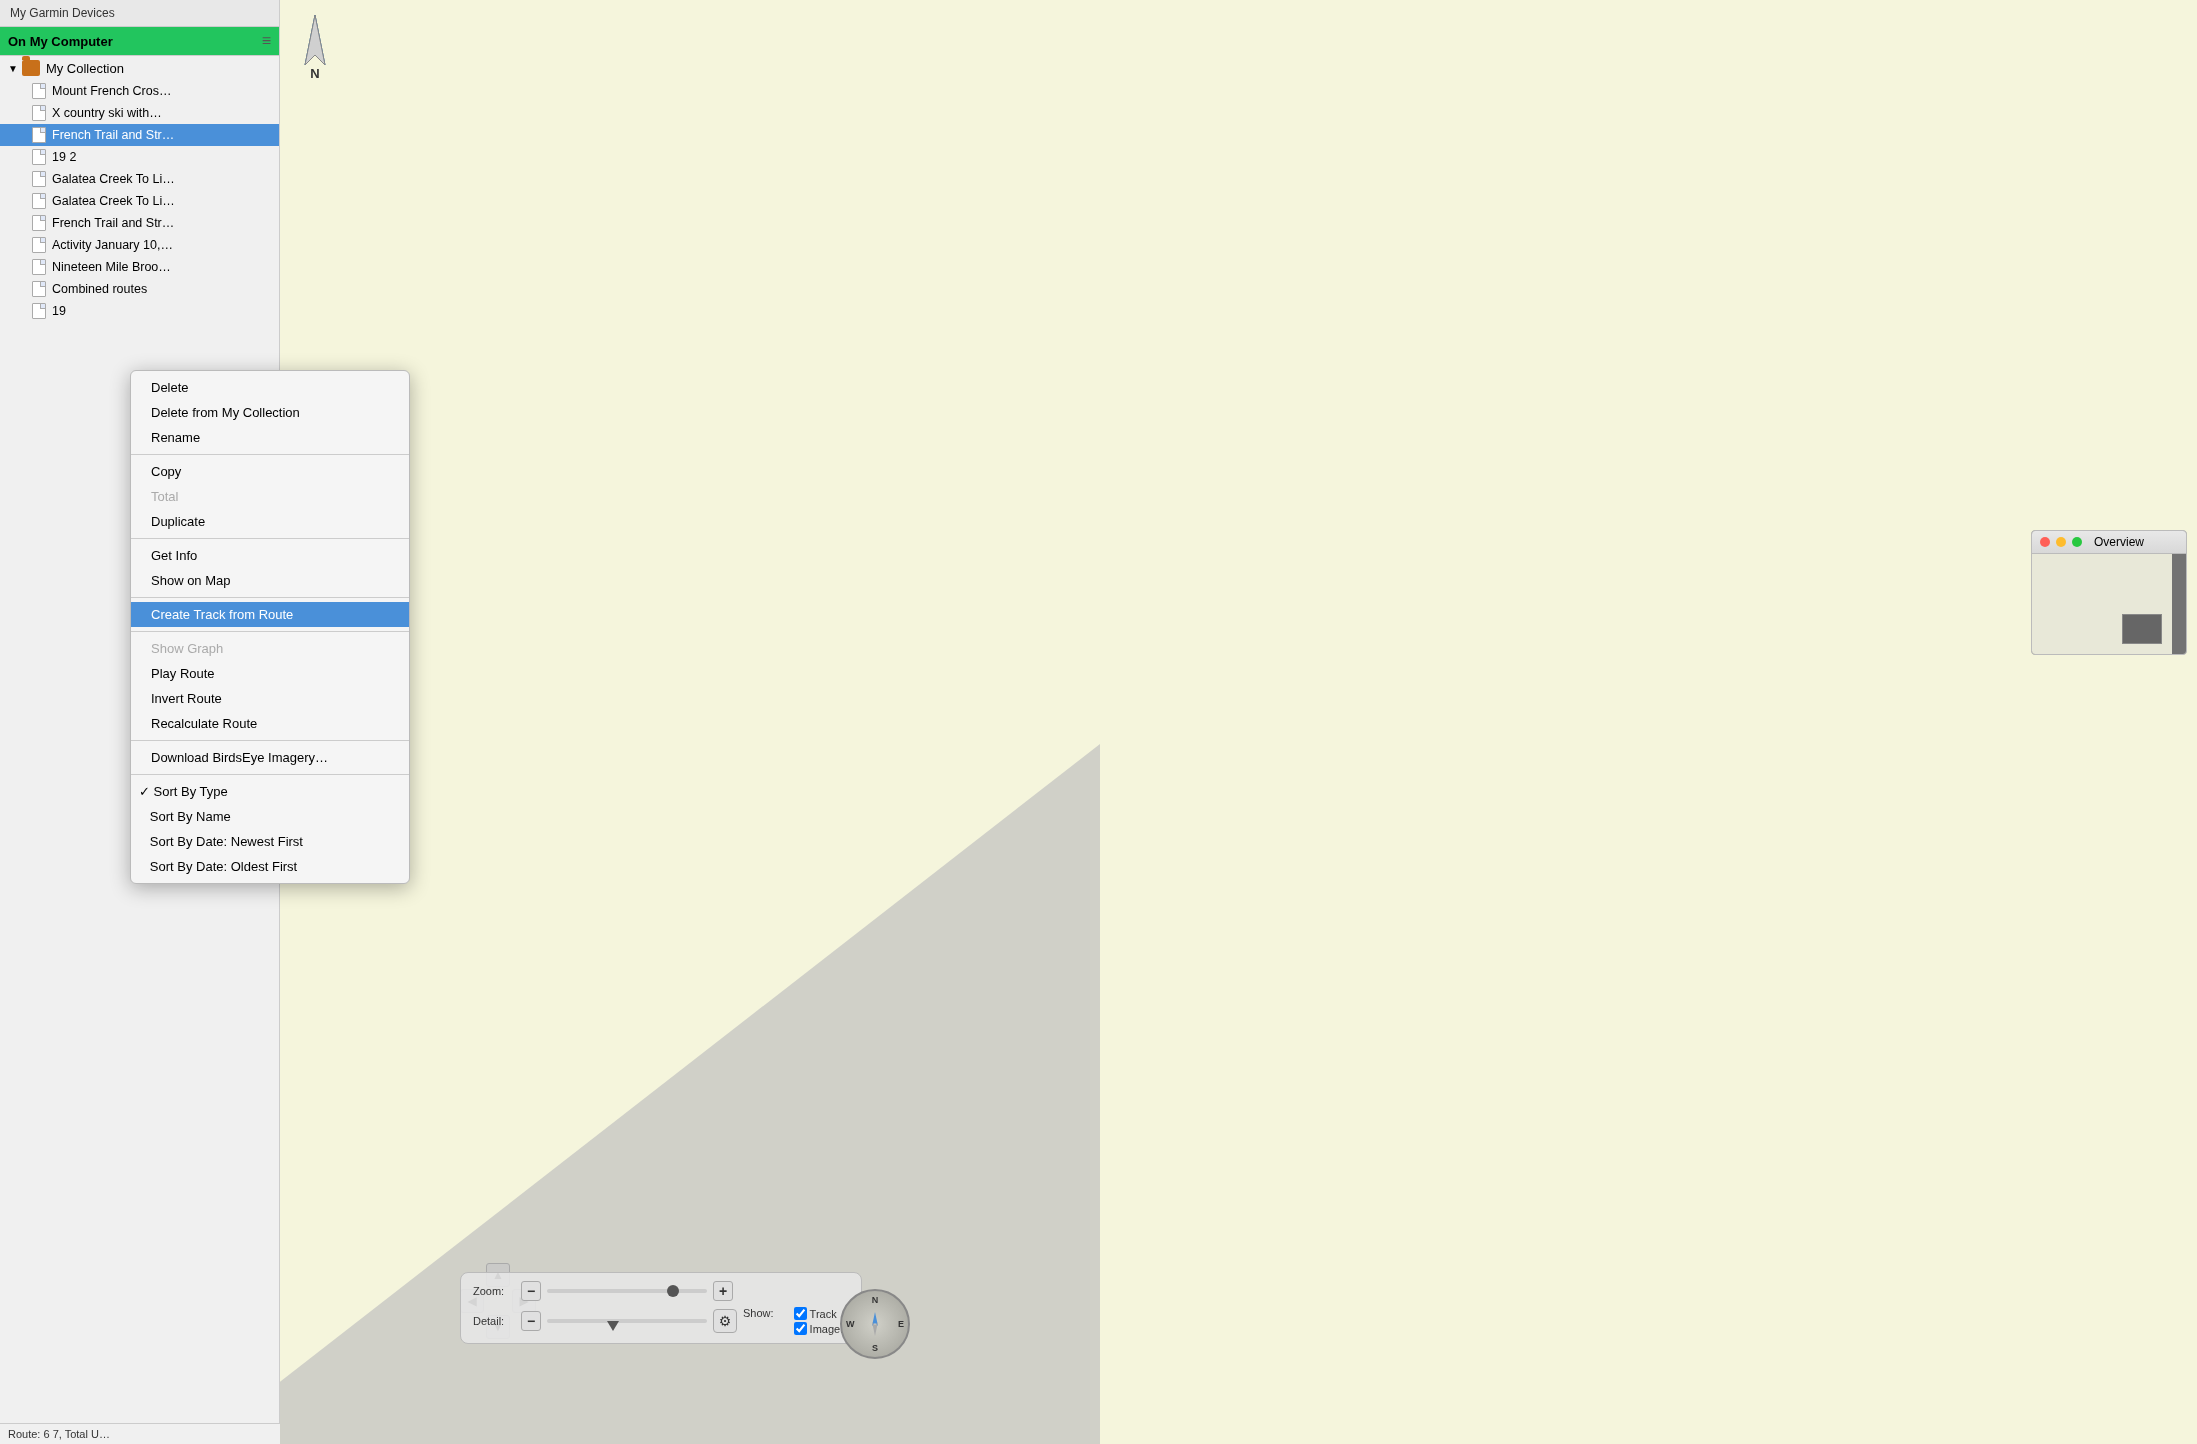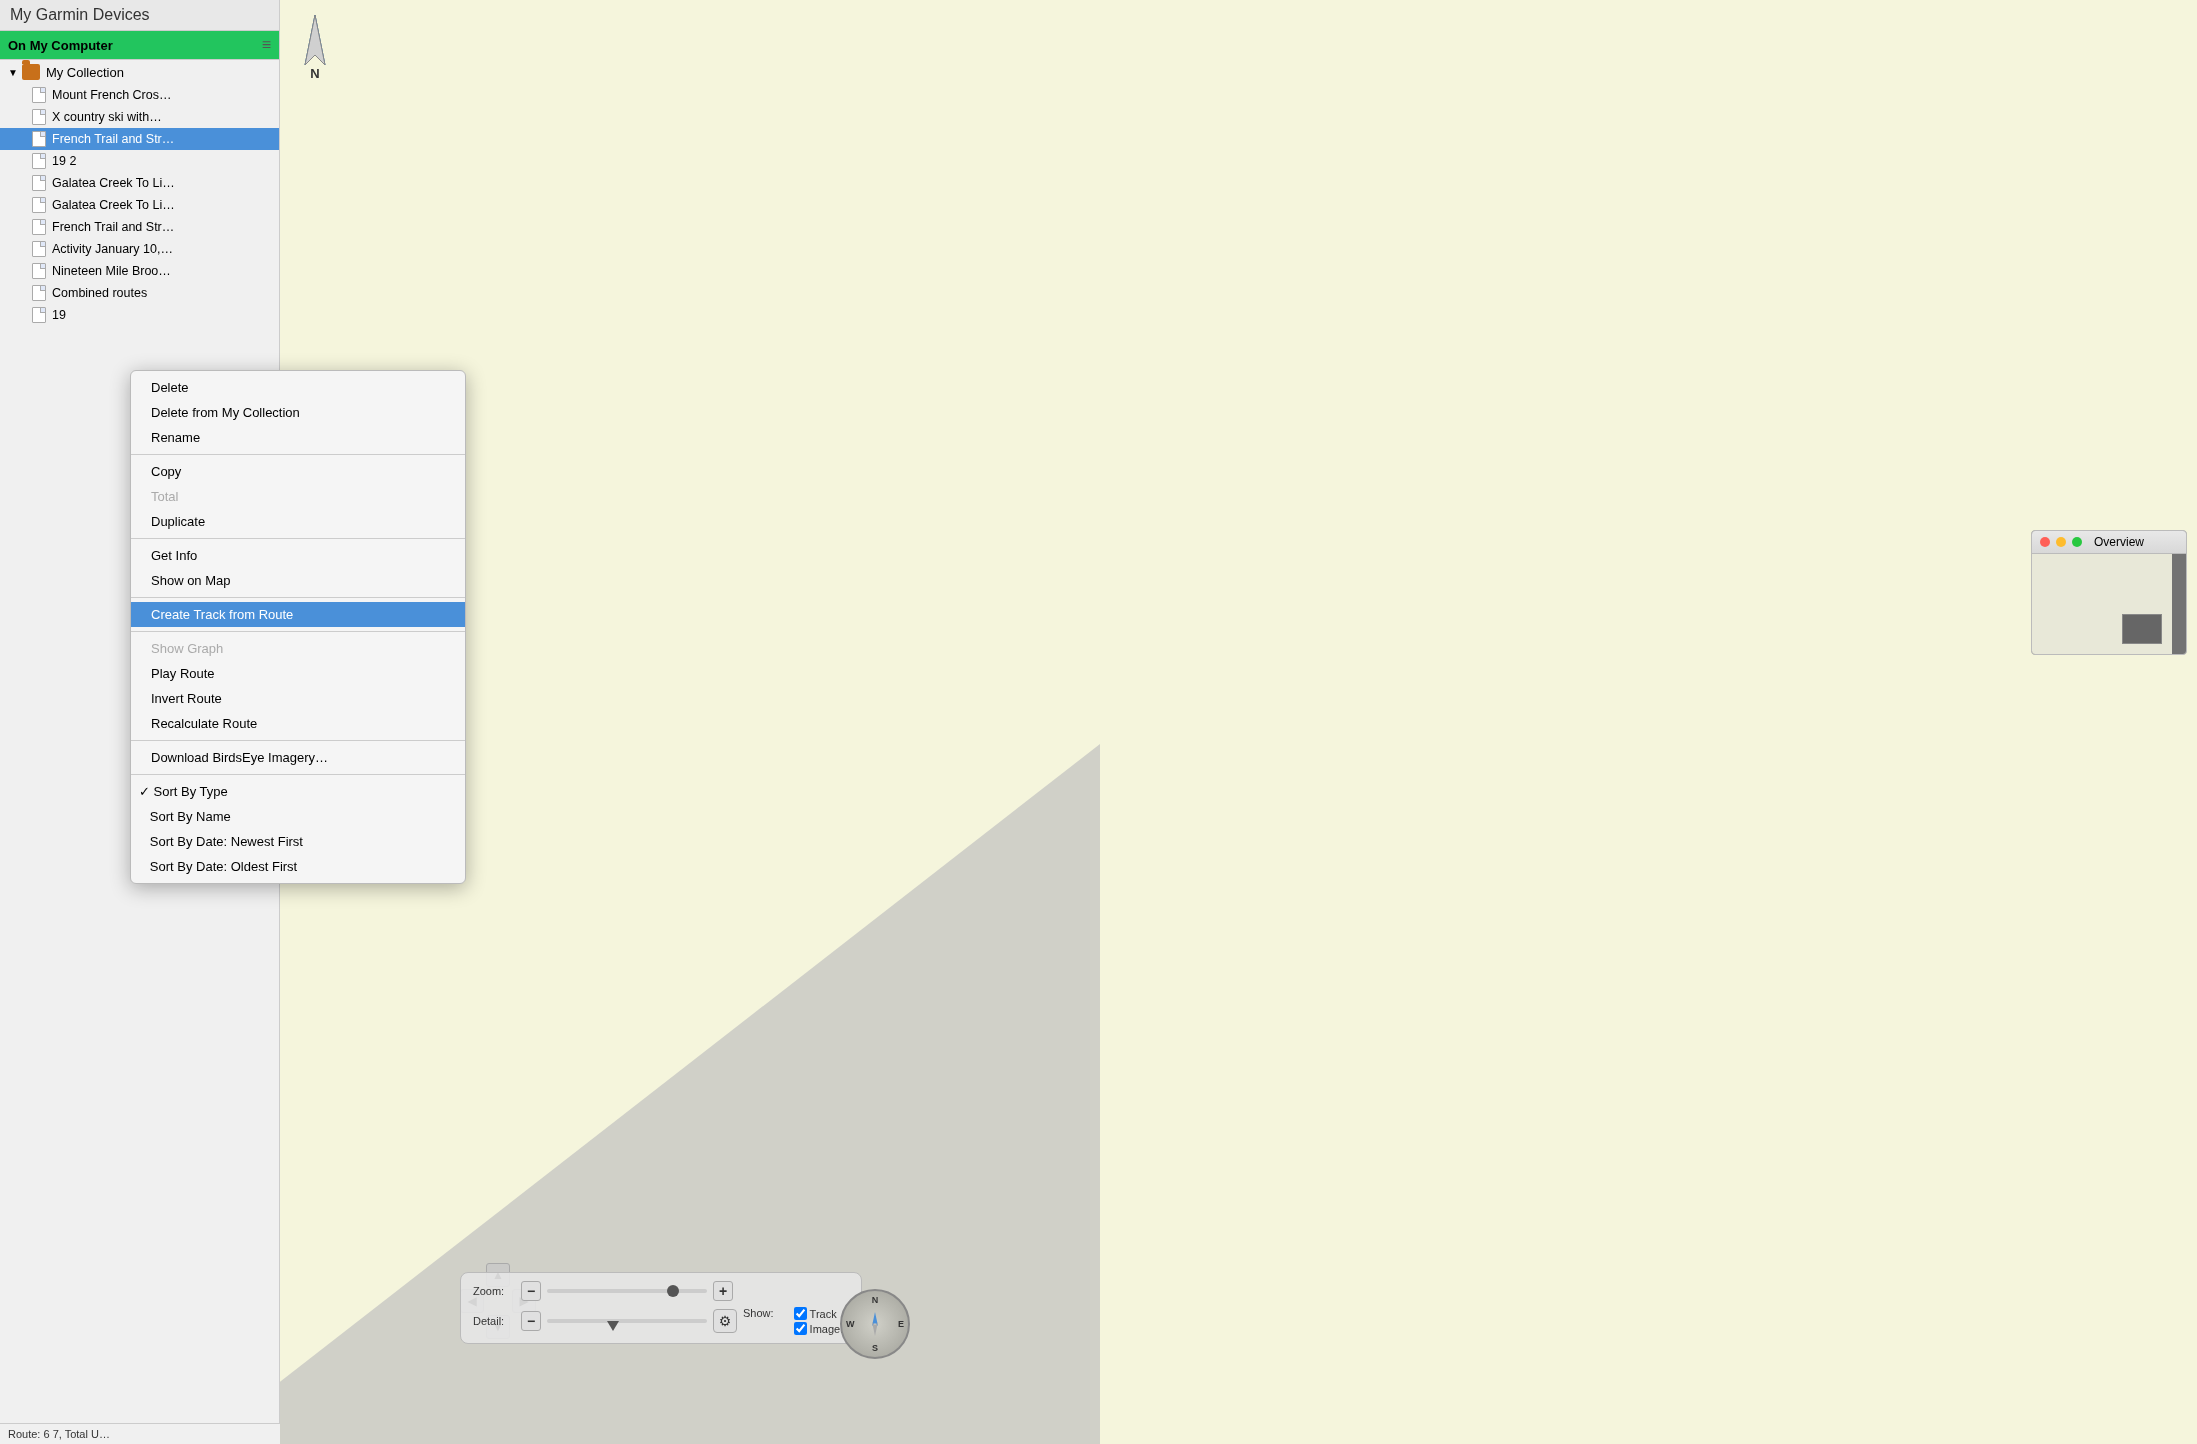--- a/index.html
+++ b/index.html
@@ -54,21 +54,21 @@
       height: 100%;
       background: #f0f0f0;
       border-right: 1px solid #ccc;
       z-index: 5;
       overflow: hidden;
     }
 
     .sidebar-garmin-devices {
       background: #e8e8e8;
       padding: 6px 10px;
-      font-size: 16px;
+      font-size: 12px;
       color: #333;
       border-bottom: 1px solid #ccc;
       font-weight: 500;
     }
 
     .sidebar-section-header {
       display: flex;
       align-items: center;
       justify-content: space-between;
       padding: 5px 8px;
@@ -188,21 +188,21 @@
       color: #2a6de0;
       margin-right: 6px;
       font-weight: bold;
     }
 
     
     .context-menu {
       position: absolute;
       top: 370px;
       left: 130px;
-      width: 336px;
+      width: 280px;
       background: #f5f5f5;
       border: 1px solid #bbb;
       border-radius: 6px;
       box-shadow: 0 4px 20px rgba(0,0,0,0.3);
       z-index: 100;
       padding: 4px 0;
     }
 
     .menu-item {
       padding: 5px 20px;

